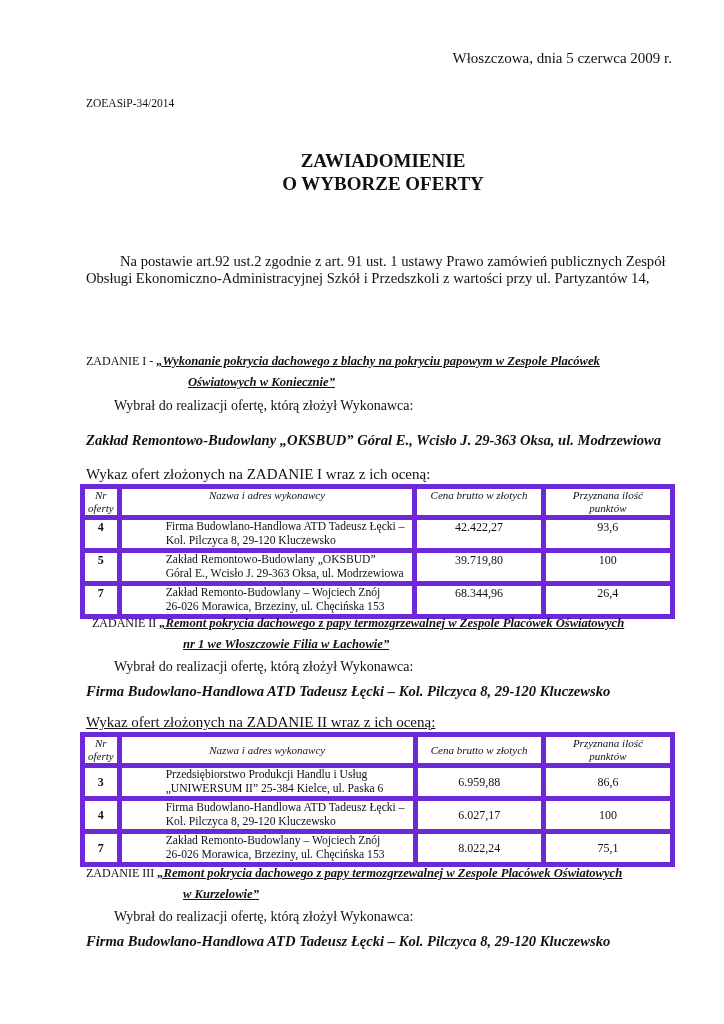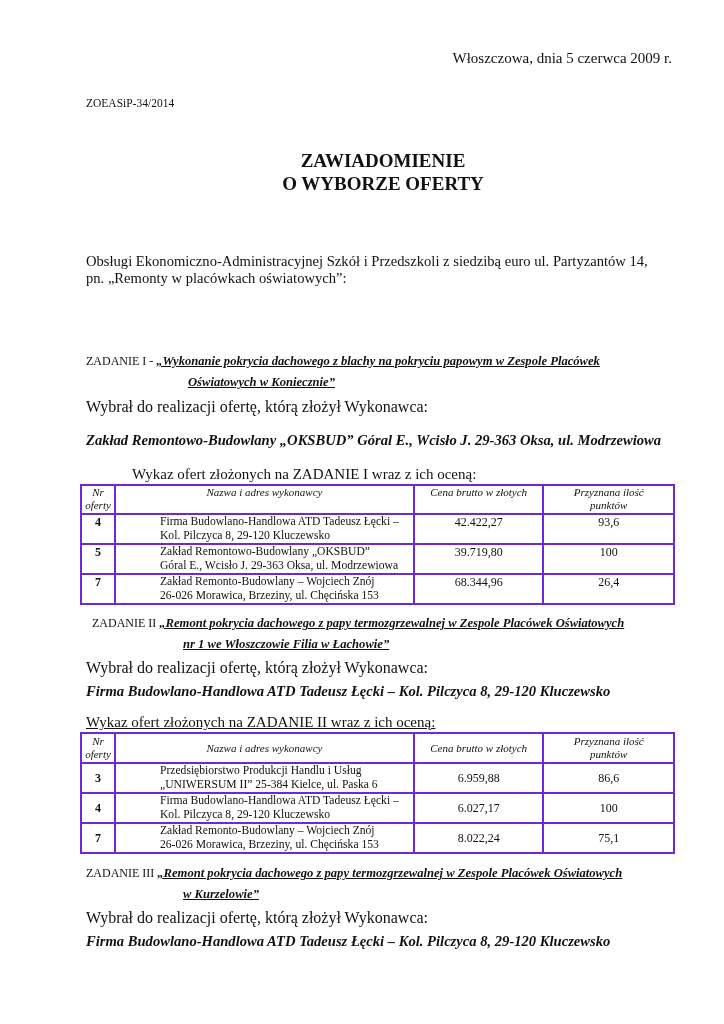--- a/index.html
+++ b/index.html
@@ -9,55 +9,55 @@
   .date { top: 50px; right: 52px; font-size: 15px; }
   .ref { top: 97px; left: 86px; font-size: 11.5px; }
   .title { left: 0; width: 766px; text-align: center; font-weight: bold; font-size: 19px; }
   .t1 { top: 150px; }
   .t2 { top: 173px; }
   .intro { top: 253px; left: 86px; width: 600px; font-size: 14.6px; line-height: 17px; white-space: normal; }
   .intro p { margin: 0; }
   .indent { display: inline-block; width: 34px; }
   .task-line { font-size: 12px; margin-top: 20px; }
   .task-title { font-style: italic; font-weight: bold; text-decoration: underline; font-size: 12.6px; }
-  .plain { font-size: 16px; }
+  .plain { font-size: 14px; margin-left: 28px; }
   .winner { font-style: italic; font-weight: bold; font-size: 14.6px; }
   .list-head { font-size: 15px; }
   table.offers { position: absolute; left: 80px; width: 595px; border-collapse: collapse; font-size: 11.5px; }
-  table.offers td, table.offers th { border: 2px solid #6d28d9; padding: 0 3px; }
+  table.offers td, table.offers th { border: 5px solid #6d28d9; padding: 0 3px; }
   table.offers th { font-weight: normal; font-style: italic; font-size: 11px; line-height: 13px; vertical-align: top; text-align: center; }
   table.offers td.nr { text-align: center; font-weight: bold; font-size: 12px; }
   table.offers td.name { font-weight: normal; font-size: 11.6px; line-height: 14px; padding-left: 44px; }
   table.offers td.num { text-align: center; font-size: 12px; }
   .tbl1 td { vertical-align: top; }
   .tbl2 td { vertical-align: middle; }
 </style>
 </head>
 <body>
 
 <div>
 
   <div class="abs date">Włoszczowa, dnia 5 czerwca 2009 r.</div>
   <div class="abs ref">ZOEASiP-34/2014</div>
 
   <div class="abs title t1">ZAWIADOMIENIE</div>
   <div class="abs title t2">O WYBORZE OFERTY</div>
 
   <div class="abs intro">
-    <p>Obsługi Ekonomiczno-Administracyjnej Szkół i Przedszkoli z siedzibą euro ul. Partyzantów 14,</p>
-    <p>pn. „Remonty w placówkach oświatowych”:</p>
+    <p><span class="indent"></span><span>Na postawie art.92 ust.2 zgodnie z art. 91 ust. 1 ustawy Prawo zamówień publicznych Zespół</span></p>
+    <p>Obsługi Ekonomiczno-Administracyjnej Szkół i Przedszkoli z wartości przy ul. Partyzantów 14,</p>
   </div>
 
   <div class="abs" style="top:351px; left:86px;">
     <span class="task-line">ZADANIE I - </span><span class="task-title">„Wykonanie pokrycia dachowego z blachy na pokryciu papowym  w Zespole Placówek</span>
   </div>
   <div class="abs task-title" style="top:375px; left:188px;">Oświatowych w Koniecznie”</div>
   <div class="abs plain" style="top:398px; left:86px;">Wybrał do realizacji ofertę, którą złożył Wykonawca:</div>
   <div class="abs winner" style="top:432px; left:86px;">Zakład Remontowo-Budowlany „OKSBUD” Góral E., Wcisło J. 29-363 Oksa, ul. Modrzewiowa</div>
-  <div class="abs list-head" style="top:466px; left:86px;margin-left:46px;">Wykaz ofert złożonych na ZADANIE I wraz z ich oceną:</div>
+  <div class="abs list-head" style="top:466px; left:86px;">Wykaz ofert złożonych na ZADANIE I wraz z ich oceną:</div>
 
   <table class="offers tbl1" style="top:484px;">
     <colgroup>
         <col style="width:34px">
         <col style="width:300px">
         <col style="width:130px">
         <col style="width:131px">
       </colgroup>
     <tbody>
         <tr style="height:29px">

